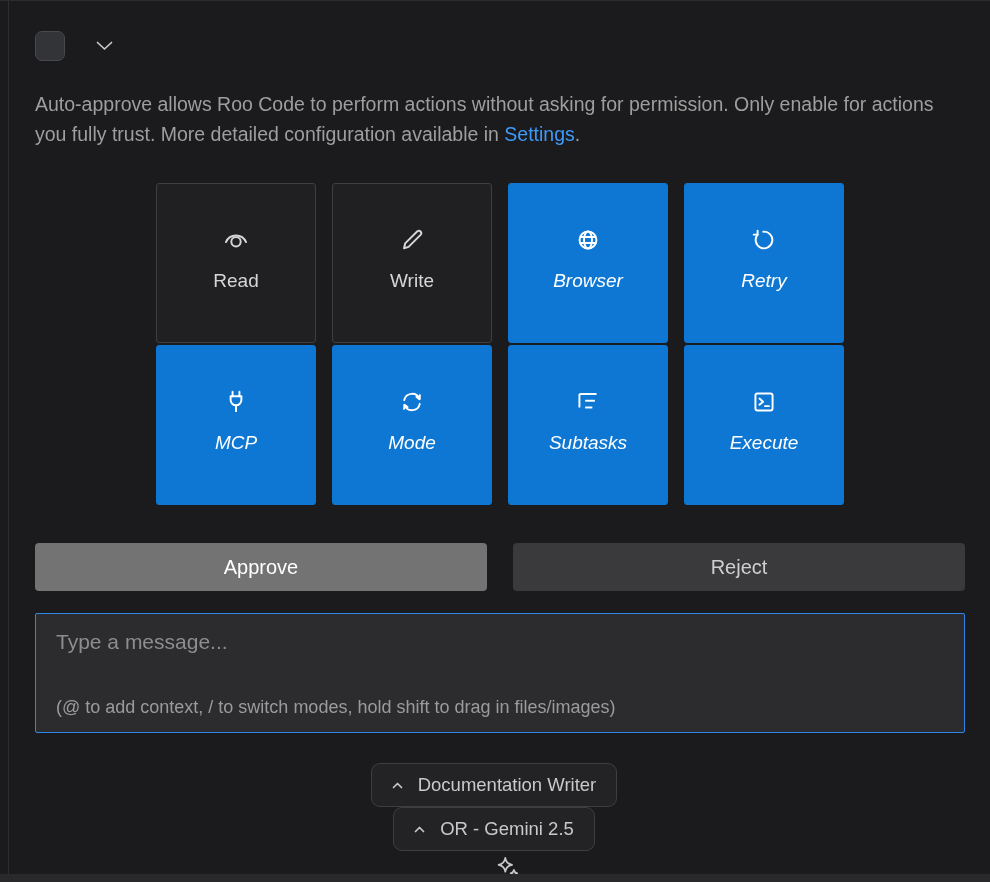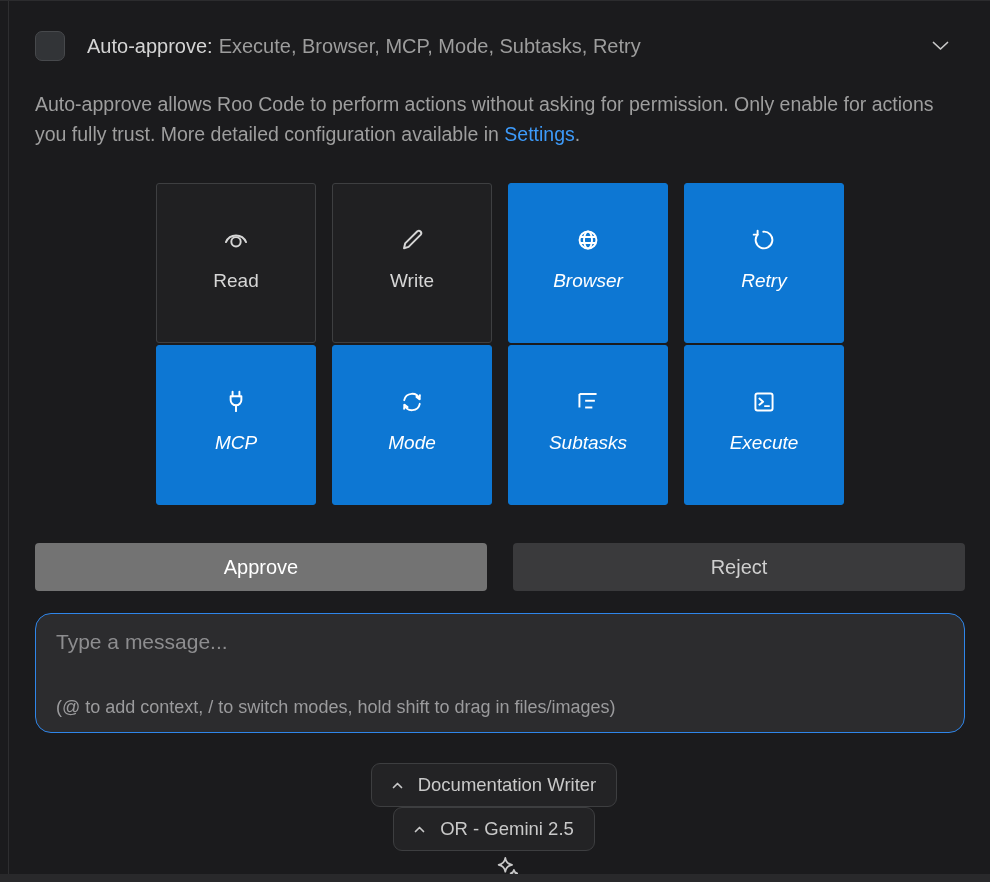--- a/index.html
+++ b/index.html
@@ -75,21 +75,21 @@
   }
   .btn-approve{background:#737373;color:#ffffff;}
   .btn-reject{background:#3a3a3c;color:#cfcfcf;}
 
   
   .composer{
     box-sizing:border-box;
     margin-top:22px;height:120px;
     background:#2c2c2e;
     border:1.5px solid #2f86ea;
-    border-radius:16px;
+    border-radius:2px;
     padding:16px 20px 14px 20px;
     display:flex;flex-direction:column;justify-content:space-between;
     cursor:text;
   }
   .composer-placeholder{font-size:21px;color:#8d8d8f;}
   .composer-hint{font-size:18px;color:#9b9b9d;}
 
   
   .footer{display:flex;align-items:center;margin-top:30px;flex-direction:column;}
   .pill{
@@ -115,23 +115,20 @@
 </head>
 <body>
 
 <div class="app">
   <div class="left-divider"></div>
 
   <div class="content">
 
     <div class="header-row">
       <div class="checkbox"></div>
-      <div class="header-text">
-        <span class="header-title">Auto-approve:</span><span class="header-summary">Execute, Browser, MCP, Mode, Subtasks, Retry</span>
-      </div>
       <div class="chevron-btn">
         <svg class="stroke-icon" width="17" height="10" viewBox="0 0 17 10">
           <path d="M1.5 1.5 L8.5 8 L15.5 1.5" stroke-linecap="round" stroke-linejoin="round"></path>
         </svg>
       </div>
     </div>
 
     <div class="description">
       <span>Auto-approve allows Roo Code to perform actions without asking for permission. Only enable for actions you fully trust. More detailed configuration available in </span><a class="settings-link">Settings</a><span>.</span>
     </div>

